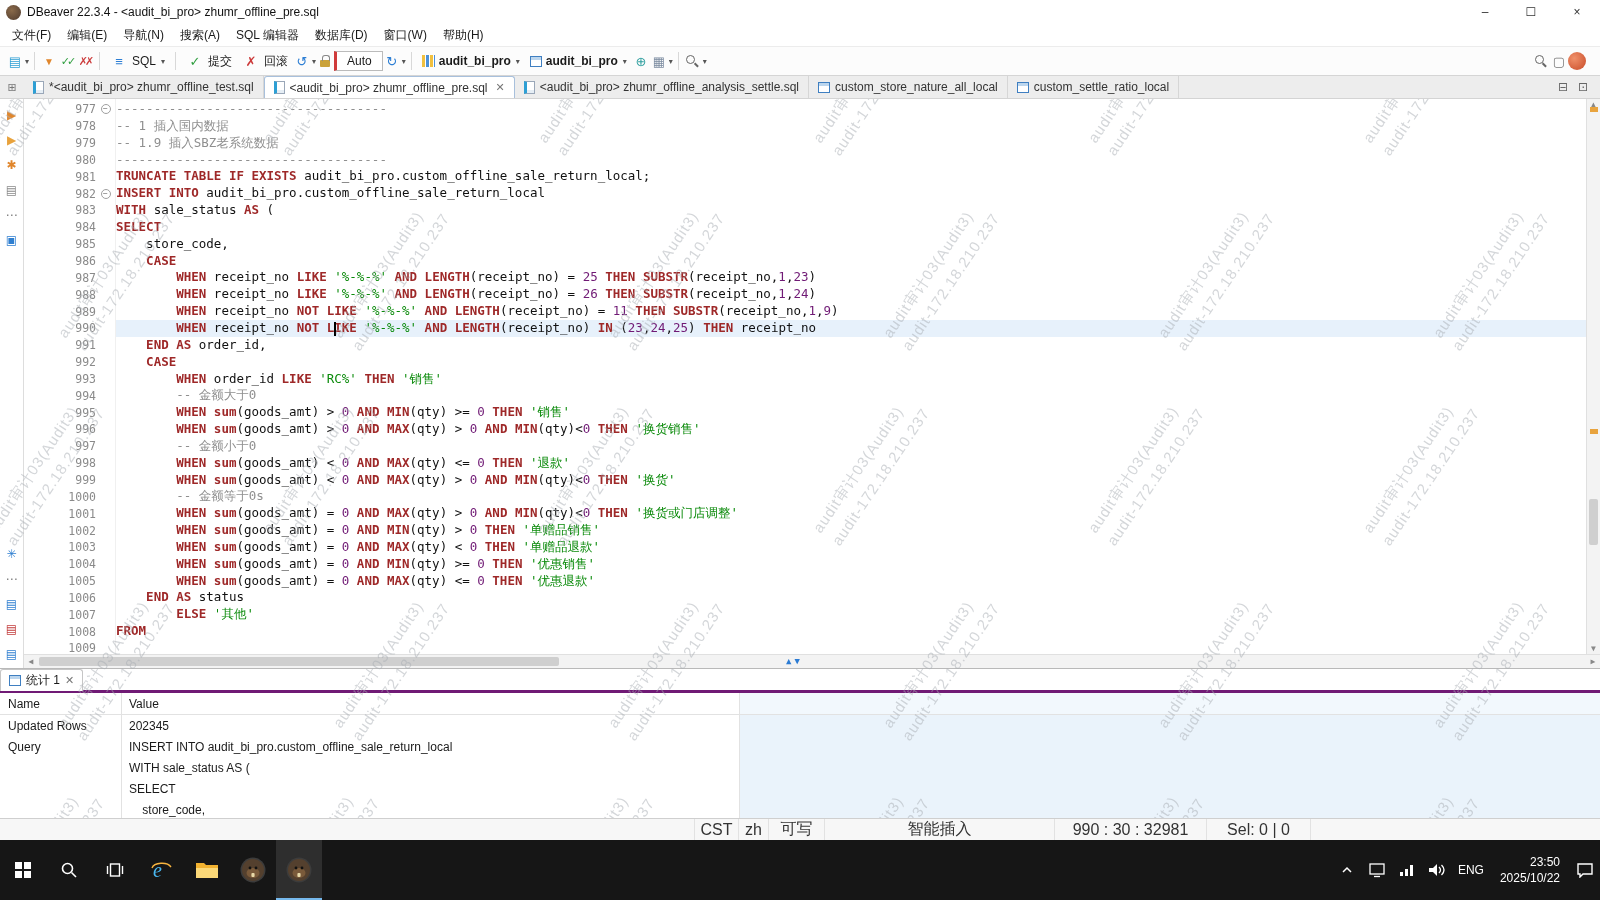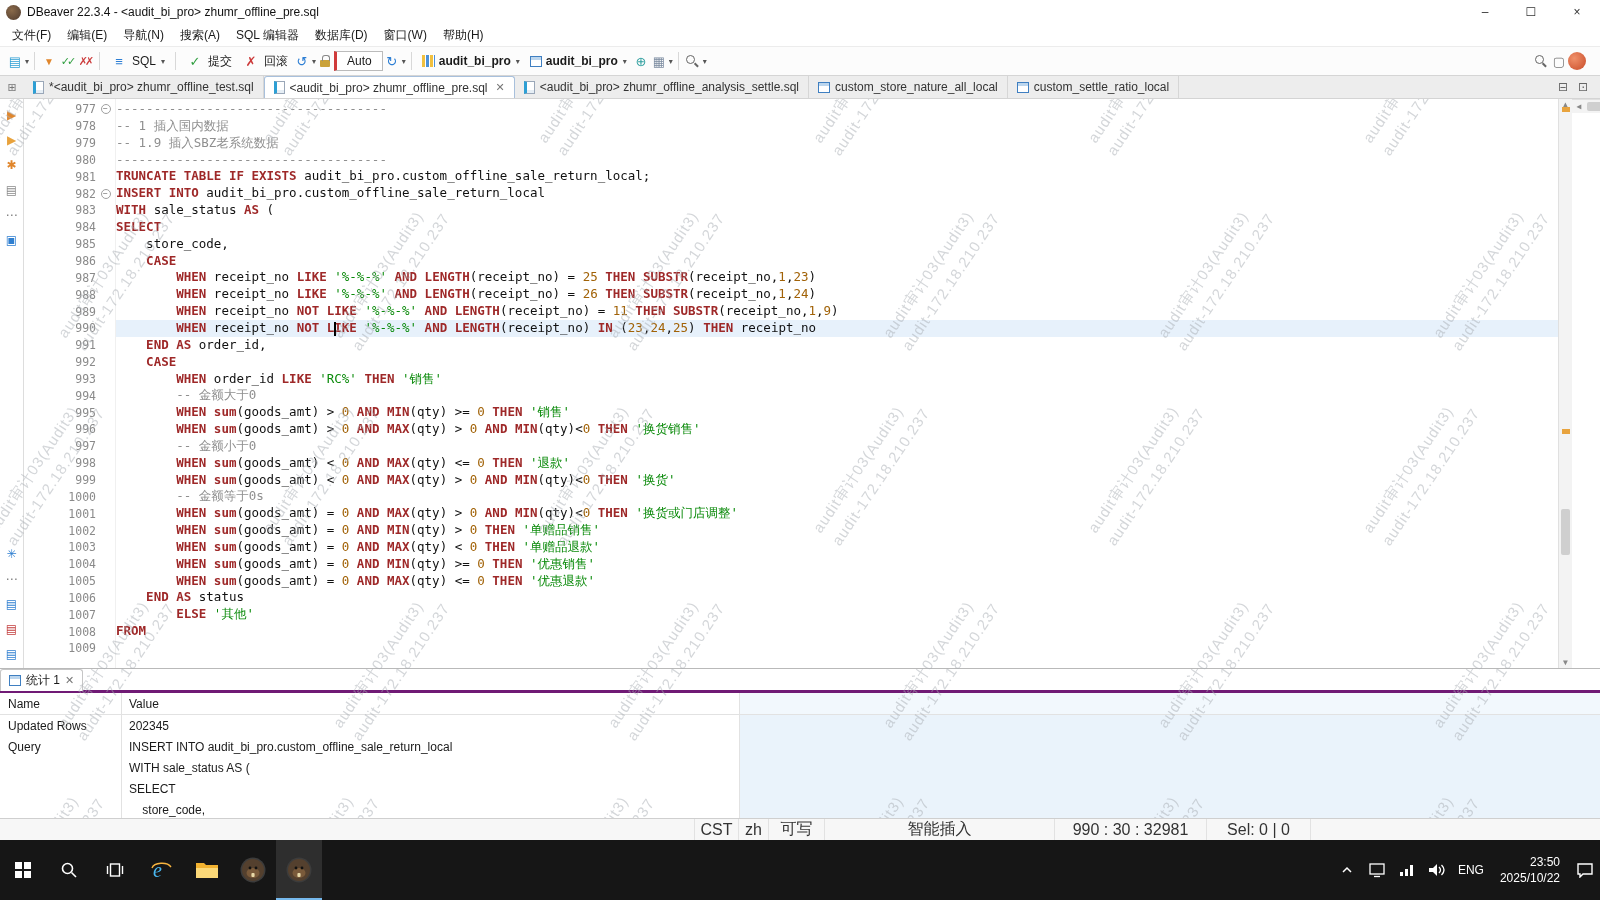--- a/index.html
+++ b/index.html
@@ -65,32 +65,32 @@
   .si-run2::before{content:"▶";color:#e8a23c}
   .si-flash::before{content:"✱";color:#e0862c}
   .si-doc::before{content:"▤";color:#8a8a8a}
   .si-more::before{content:"⋯";color:#777}
   .si-term::before{content:"▣";color:#2f7fd0}
   .si-gear::before{content:"✳";color:#2f7fd0}
   .si-doc-blue::before{content:"▤";color:#2f7fd0}
   .si-doc-red::before{content:"▤";color:#c23c3c}
   .strip-spacer{height:280px}
 
-  .editor-wrap{flex:1;display:flex;flex-direction:row;min-width:0;font-family:"DejaVu Sans Mono","Liberation Mono",monospace}
+  .editor-wrap{flex:1;display:flex;flex-direction:column;min-width:0;font-family:"DejaVu Sans Mono","Liberation Mono",monospace}
   .editor-scroll{flex:1;display:flex;min-height:0;overflow:hidden;position:relative}
   .gutter{width:92px;flex:none;padding-top:2px;border-right:1px solid #f0f0f0;background:#fff}
   .gl{height:16.85px;display:flex;align-items:center;justify-content:flex-end;gap:3px;padding-right:3px}
   .ln{color:#8a8a8a;font-size:11.5px;width:56px;text-align:right}
   .fold-slot{width:13px;height:12px;display:flex;align-items:center;justify-content:center}
   .fold{border:1px solid #a0a0a0;border-radius:50%;width:10px;height:10px;font-size:8px;line-height:8px;color:#777;background:#fff;display:flex;align-items:center;justify-content:center}
   .code{flex:1;position:relative;font-size:12.5px;overflow:hidden;padding-top:2px;background:#fff}
   .line{height:16.85px;line-height:16.85px;white-space:pre}
   .line.current{background:#e7f1fb}
   .seg.k{color:#9e2828;font-weight:bold}
-  .seg.n{color:#a16207}
+  .seg.n{color:#701a75}
   .seg.s{color:#0a8a0a}
   .seg.c{color:#8f8f8f}
   .seg.p{color:#111}
   .caret{position:absolute;width:1.5px;height:14px;background:#000}
   .vscroll{width:14px;flex:none;background:#f3f3f3;border-left:1px solid #e0e0e0;position:relative;font-size:8px;color:#888}
   .v-arrow{position:absolute;left:0;right:0;text-align:center}
   .v-arrow.up{top:1px}.v-arrow.down{bottom:1px}
   .vthumb{position:absolute;left:2px;right:2px;top:72%;height:46px;background:#cfcfcf;border-radius:2px}
   .vmarker{position:absolute;right:2px;width:8px;height:5px;background:#e8a33d}
   .hscroll{height:14px;background:#f3f3f3;border-top:1px solid #e0e0e0;position:relative;display:flex;align-items:center;flex:none;font-size:8px;color:#888}

